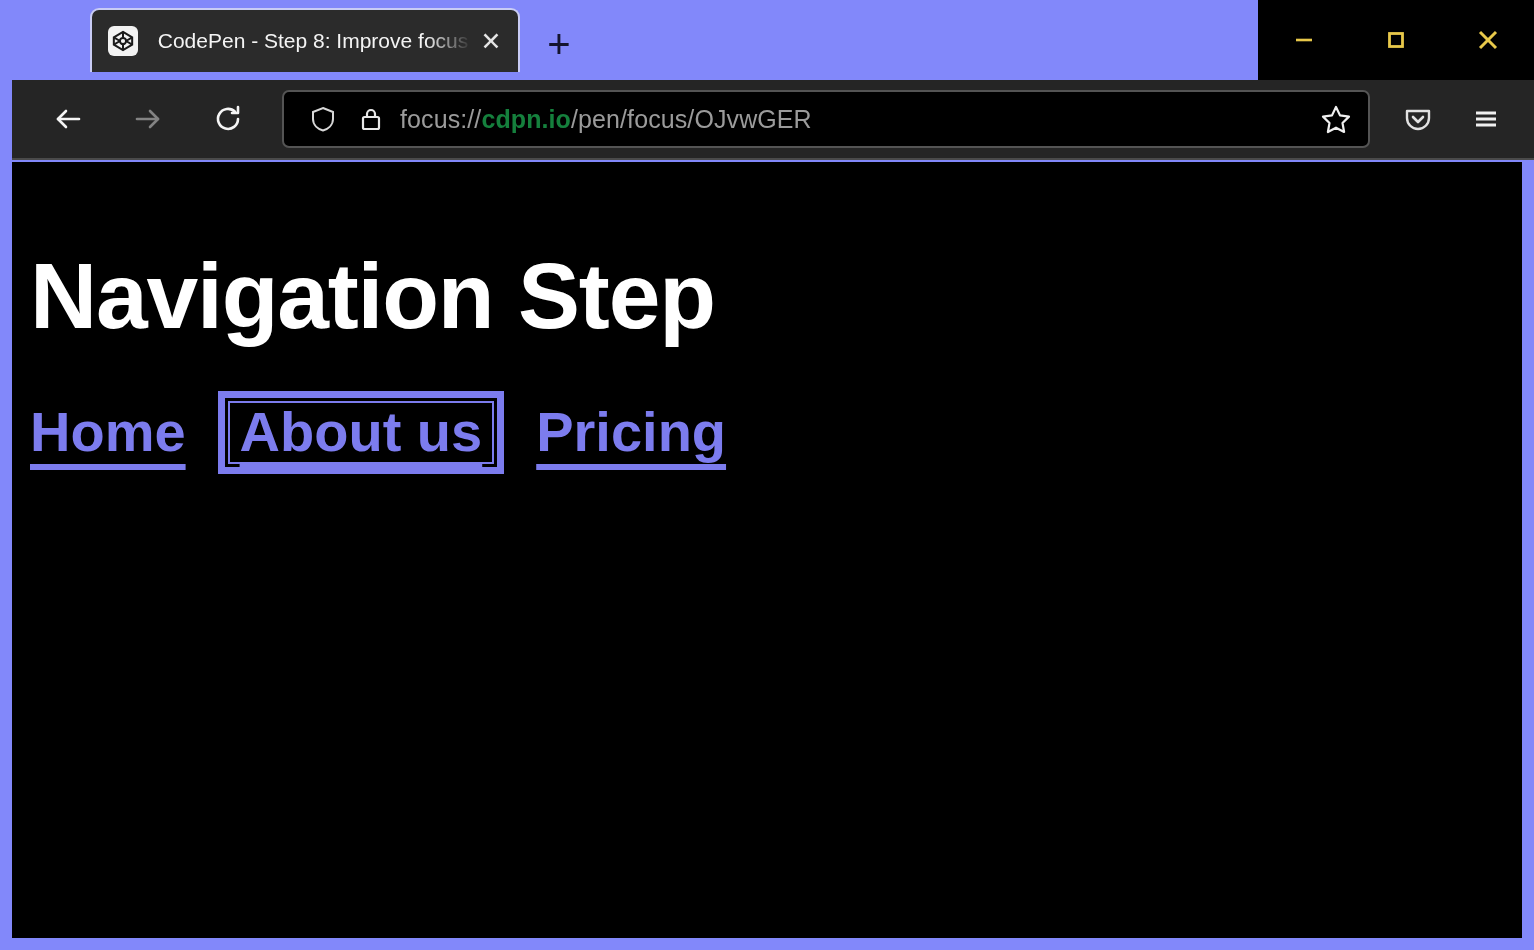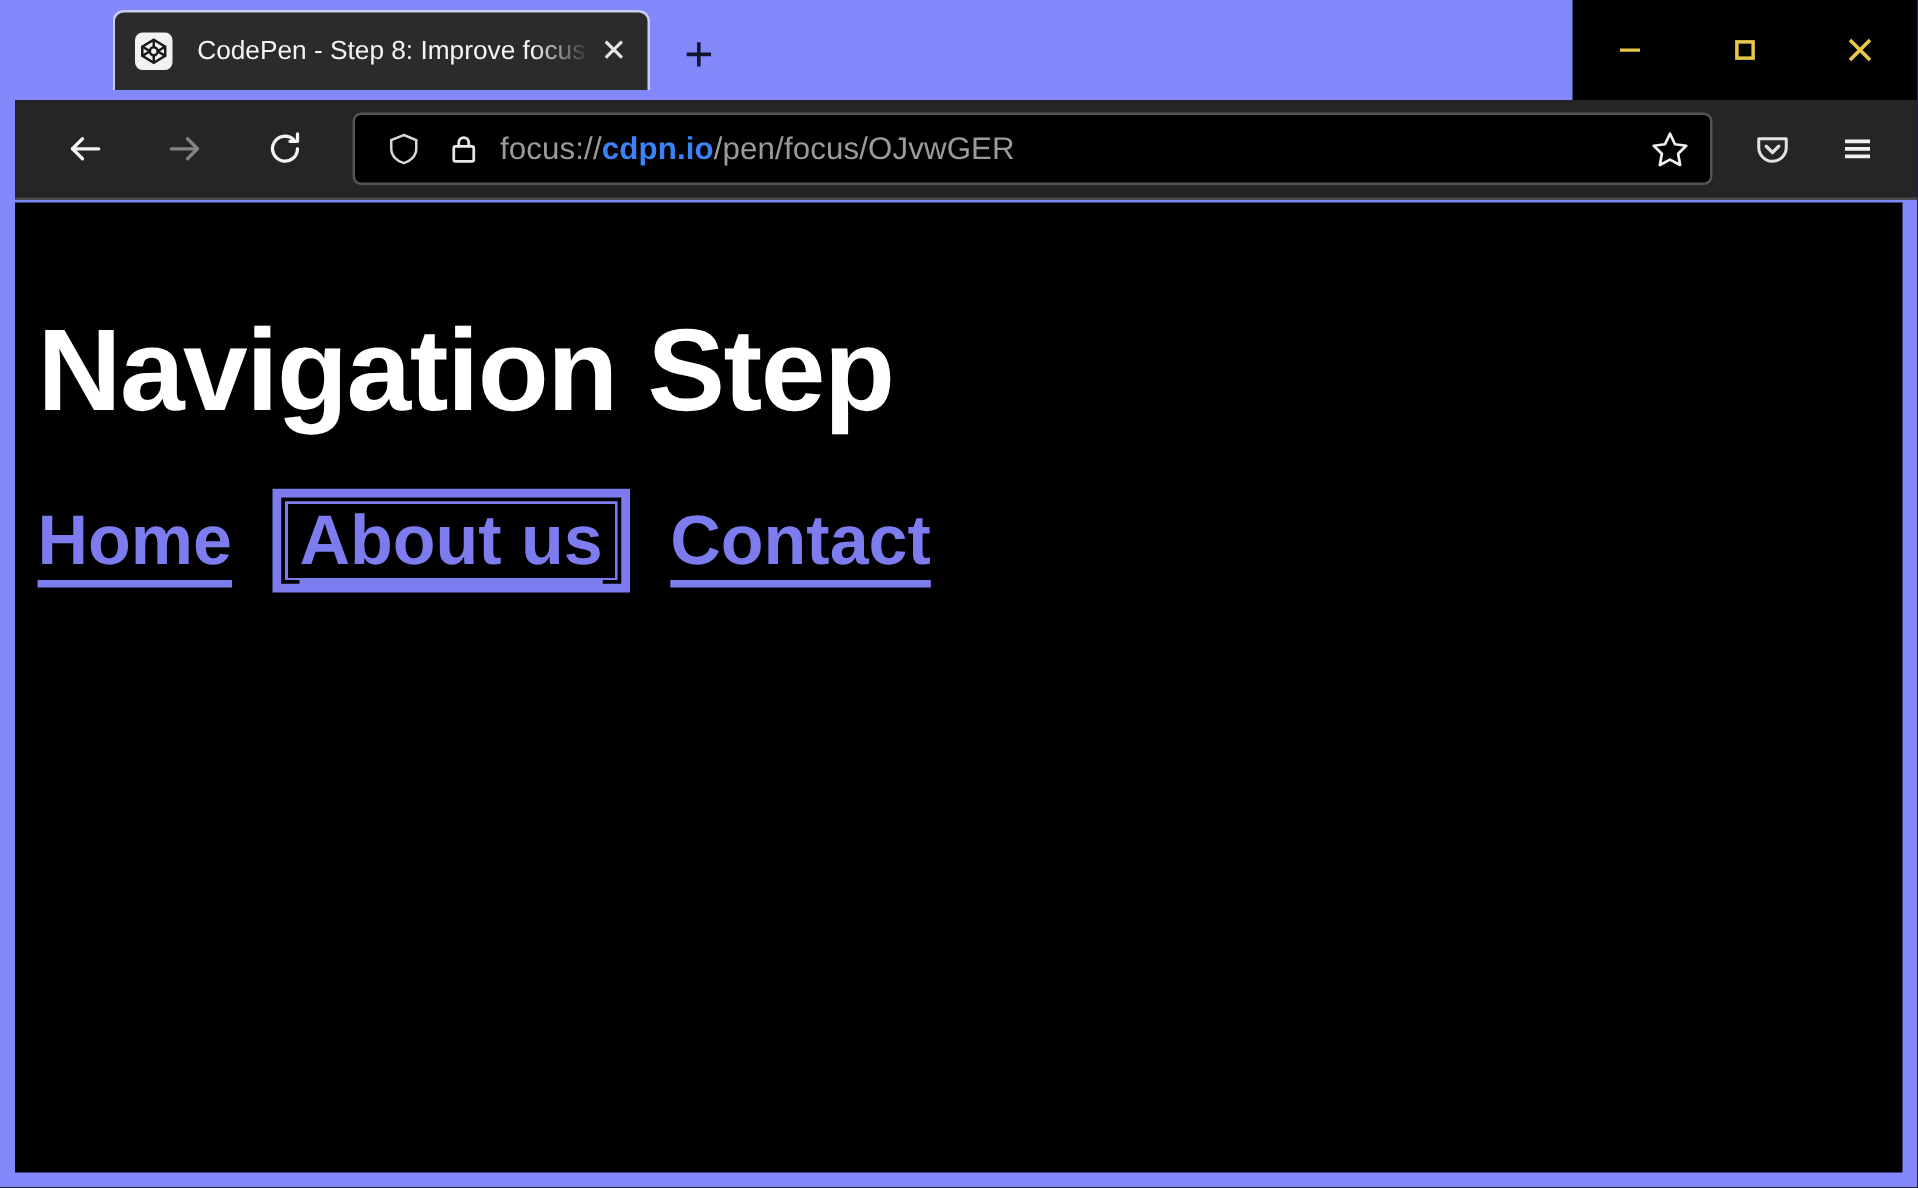--- a/index.html
+++ b/index.html
@@ -158,21 +158,21 @@
   }
   #url-text {
     flex: 1 1 auto;
     font-size: 25px;
     color: #9b9b9b;
     white-space: nowrap;
     overflow: hidden;
     margin-left: 10px;
     letter-spacing: .1px;
   }
-  #url-text .host { color: #3b82f6; font-weight: bold; }
+  #url-text .host { color: #15803d; font-weight: bold; }
   #bookmark-star {
     flex: 0 0 auto;
     width: 44px; height: 44px;
     display: flex; align-items: center; justify-content: center;
     cursor: pointer;
   }
 
   #toolbar-right {
     display: flex;
     align-items: center;
@@ -338,17 +338,17 @@
       </div>
     </div>
   </div>
 
   <div id="content">
     <h1 id="page-heading">Navigation Step</h1>
 
     <nav id="nav-links">
       <a class="nav-link" href="#">Home</a>
       <a class="nav-link focused" href="#">About us</a>
-      <a class="nav-link" href="#">Contact</a>
+      <a class="nav-link" href="#">Pricing</a>
     </nav>
   </div>
 
 </div>
 
 </body></html>

